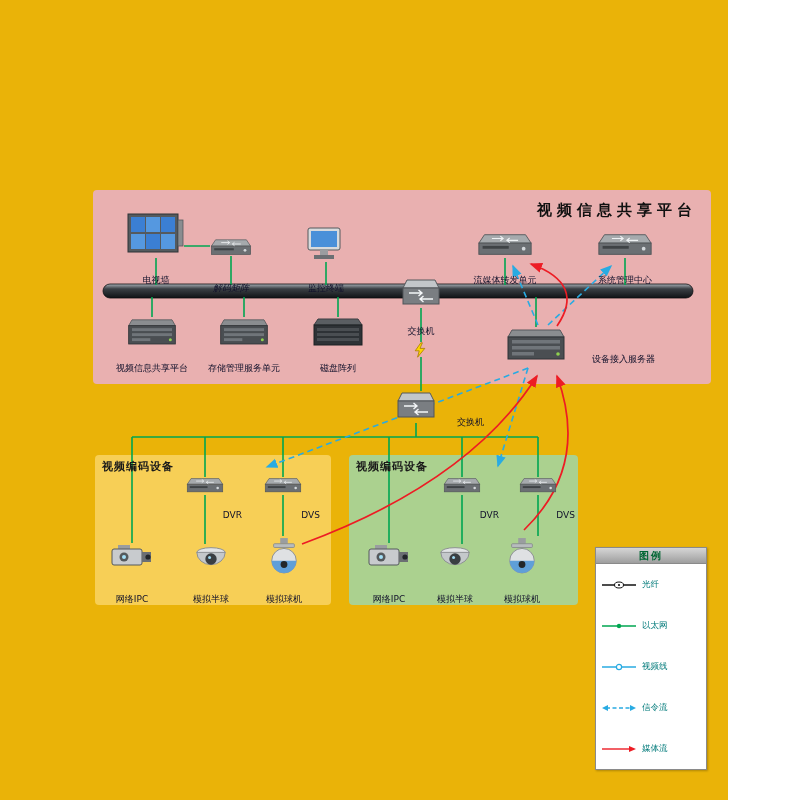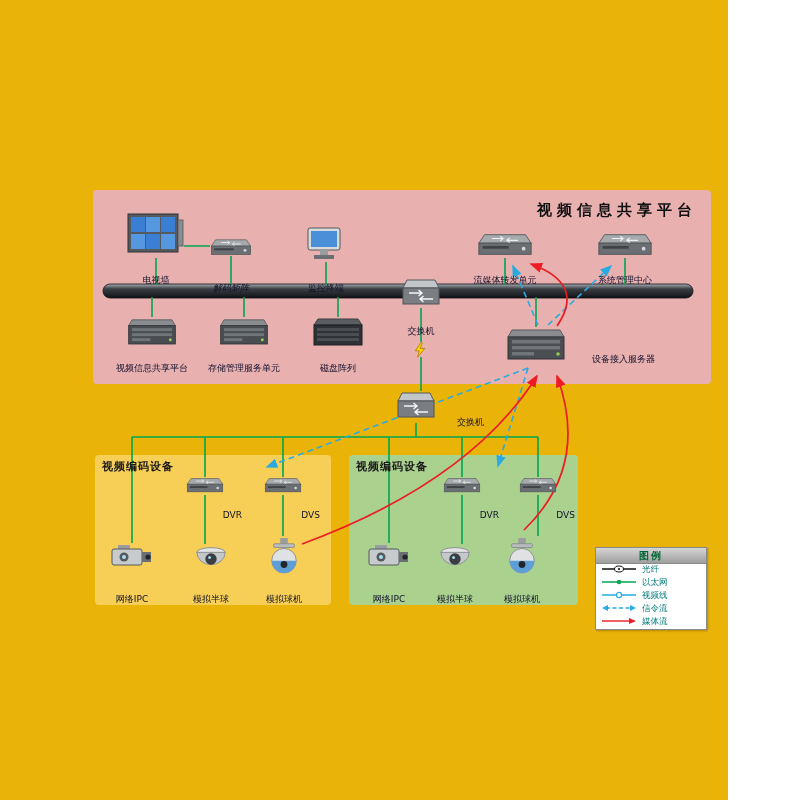--- a/index.html
+++ b/index.html
@@ -7,21 +7,21 @@
         font-family:"DejaVu Sans","Liberation Sans",sans-serif;}
   .region{position:absolute;border-radius:4px;z-index:0;}
   .svg-layer{position:absolute;left:0;top:0;z-index:1;}
   .lbl{position:absolute;z-index:2;font-size:9px;line-height:1.15;color:#10102a;text-align:center;margin-top:13px;}
   .lbl.left{text-align:right;}
   .title{position:absolute;z-index:2;font-size:15px;font-weight:bold;letter-spacing:5px;color:#111111;}
   .region-title{position:absolute;z-index:2;font-size:11px;font-weight:bold;letter-spacing:1px;color:#1a1a1a;}
   .legend{position:absolute;z-index:3;background:#ffffff;border:1px solid #8a8a8a;box-shadow:1px 1px 2px rgba(0,0,0,.25);}
   .legend-header{height:15px;background:linear-gradient(#d6d6d6,#9e9e9e);border-bottom:1px solid #8a8a8a;
                  font-size:10px;font-weight:bold;color:#006633;text-align:center;line-height:15px;letter-spacing:2px;}
-  .legend-row{display:flex;height:13px;padding:0 5px;}
+  .legend-row{display:flex;align-items:center;height:13px;padding:14px 5px;}
   .legend-sym{flex:0 0 36px;margin-right:5px;}
   .legend-lbl{font-size:8.5px;color:#007a7a;white-space:nowrap;}
 </style>
 </head>
 <body>
 
 <div class="page">
 
   <div class="region" style="left:93px;top:190px;width:618px;height:194px;background:#e9b0b0;"></div>
   <div class="region" style="left:95px;top:455px;width:236px;height:150px;background:#f7cf56;"></div>

